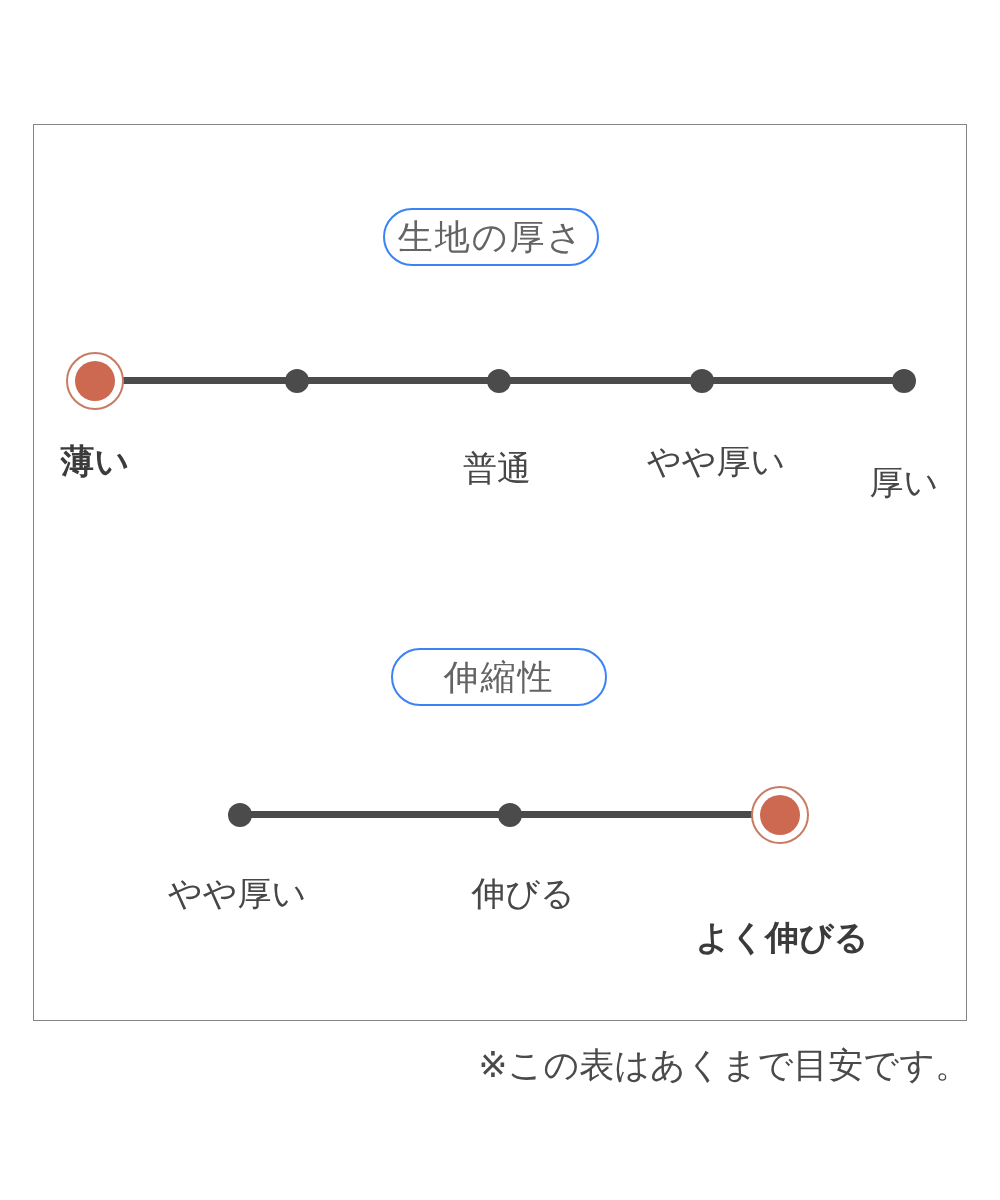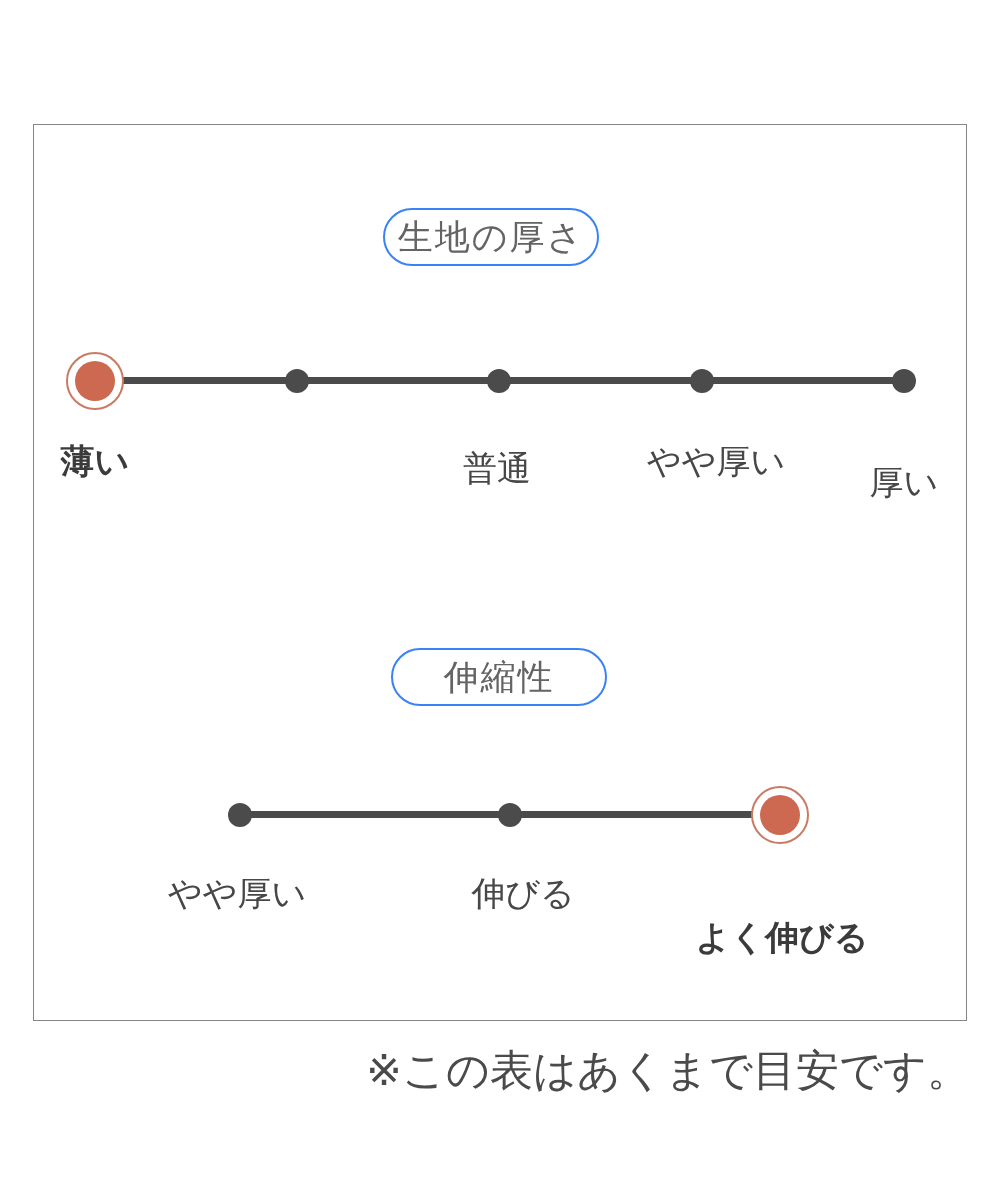--- a/index.html
+++ b/index.html
@@ -69,21 +69,21 @@
     white-space:nowrap;
     line-height:1.1;
   }
   .lbl.bold{
     font-weight:700;
     color:#3b3b3b;
   }
   .note{
     position:absolute;
     right:30px;top:1042px;
-    font-size:43px;
+    font-size:35px;
     color:#4a4a4a;
     white-space:nowrap;
   }
 </style>
 </head>
 <body>
 
 <div class="canvas">
 
   <div class="panel"></div>

